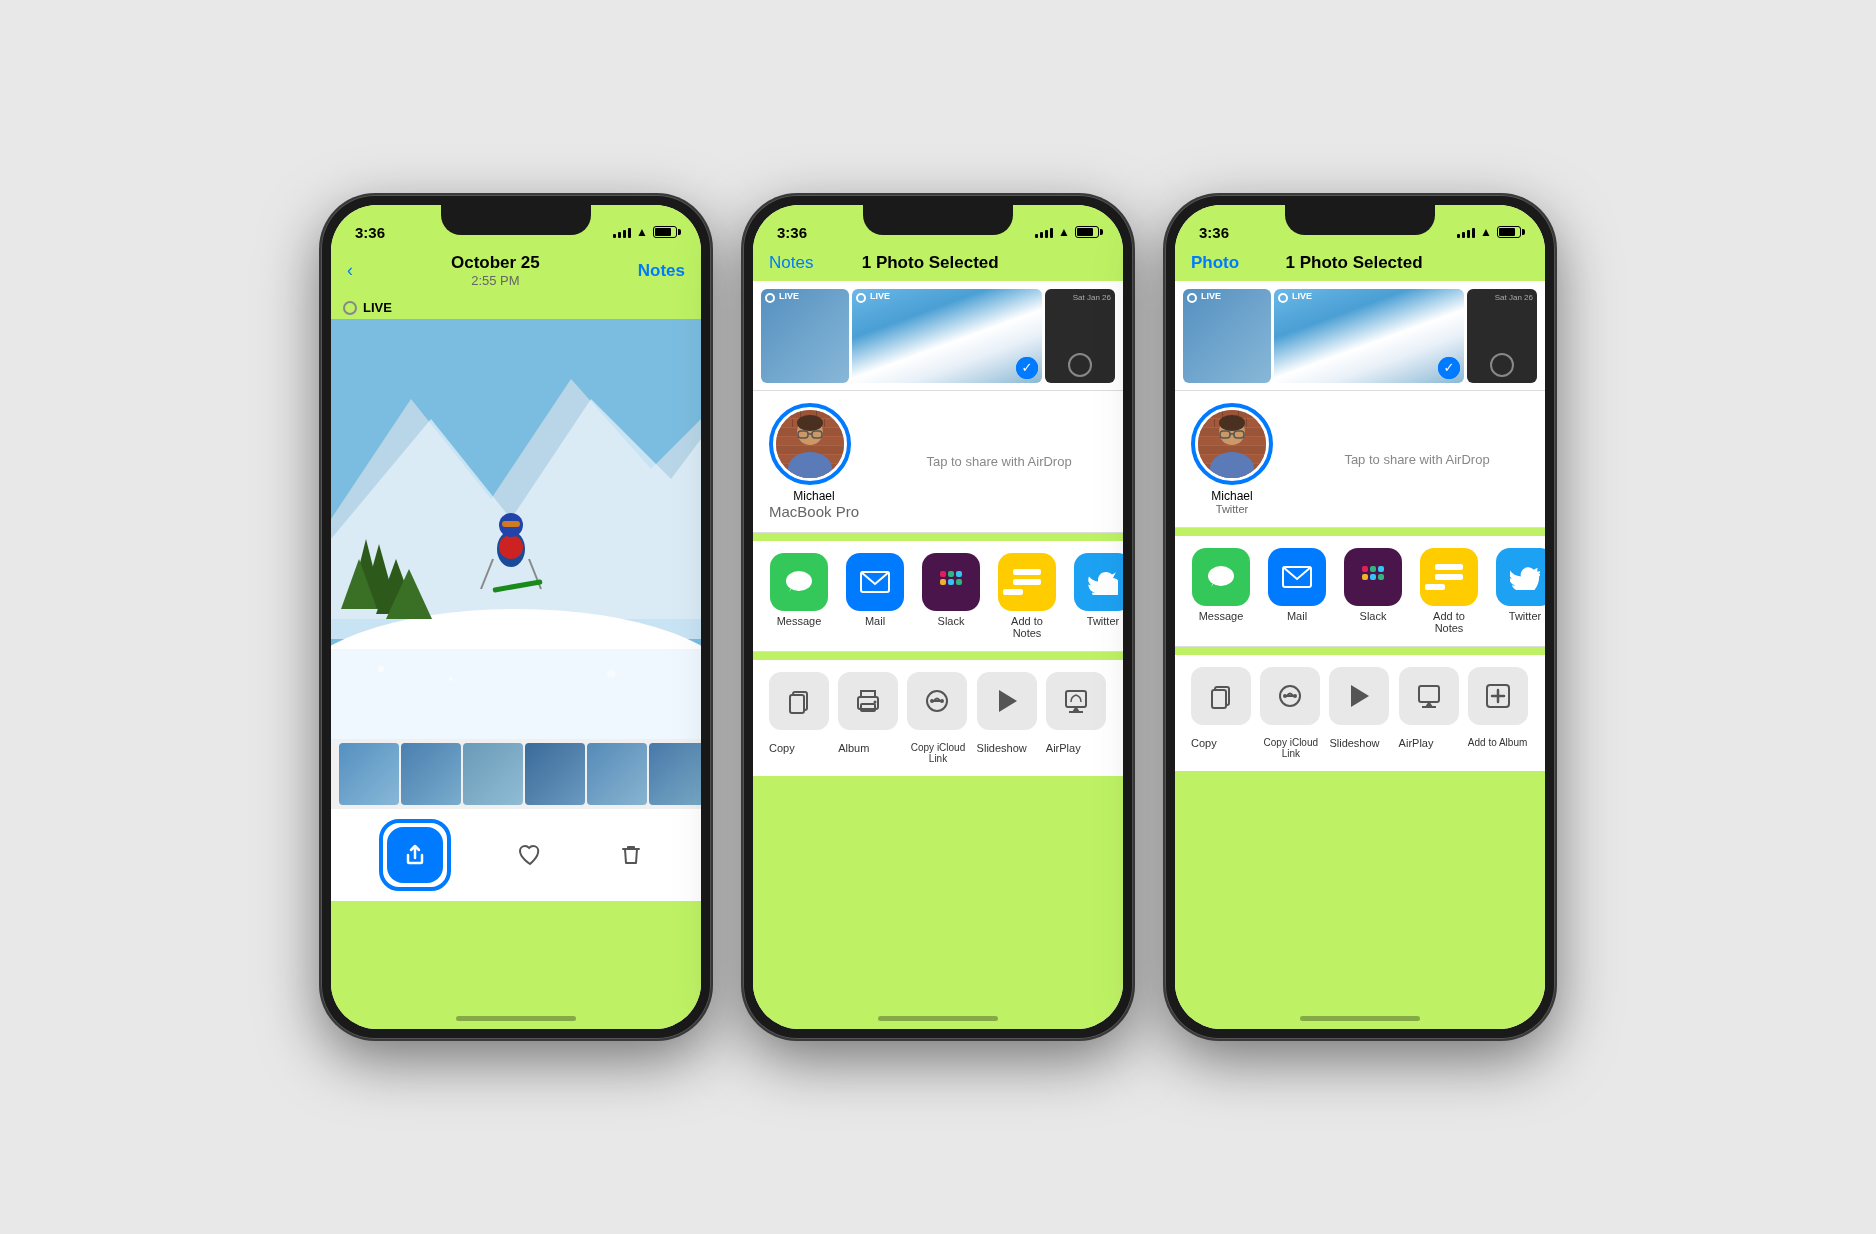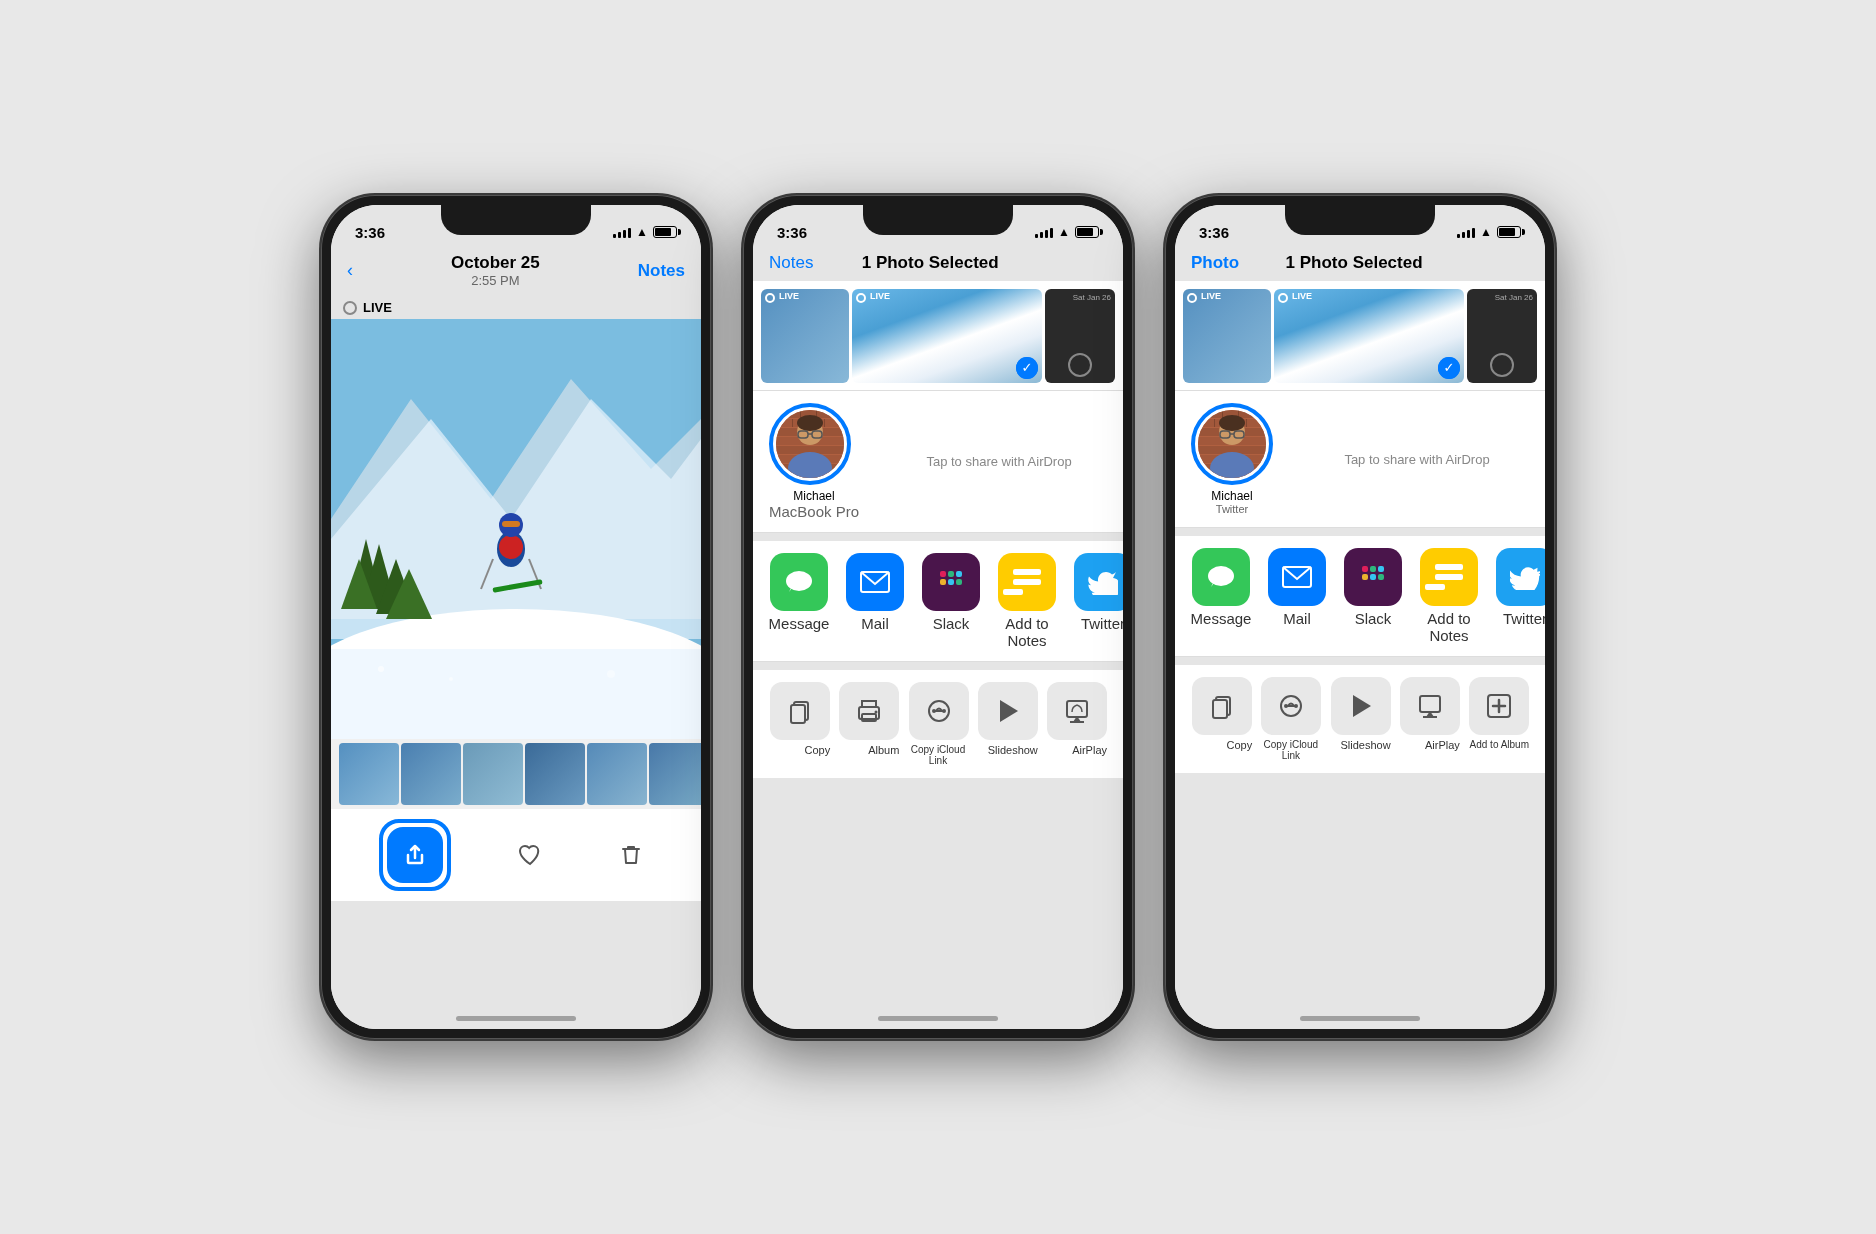--- a/index.html
+++ b/index.html
@@ -264,39 +264,39 @@
       width: 58px;
       height: 58px;
       border-radius: 14px;
       display: flex;
       align-items: center;
       justify-content: center;
       font-size: 28px;
     }
 
     .app-label {
-      font-size: 15px;
+      font-size: 11px;
       color: #333;
       text-align: center;
     }
 
     
     .action-row {
       display: flex;
       gap: 8px;
       padding: 12px 16px;
       background: #fff;
       margin-top: 8px;
     }
 
     .action-item {
       display: flex;
       flex-direction: column;
-      align-items: flex-end;
-      gap: 4px;
+      align-items: flex-start;
+      gap: 12px;
       flex: 1;
     }
 
     .action-icon-box {
       width: 60px;
       height: 58px;
       background: #e8e8e8;
       border-radius: 12px;
       display: flex;
       flex-direction: column;
@@ -338,21 +338,21 @@
       width: 120px;
       height: 5px;
       background: #000;
       border-radius: 3px;
       opacity: 0.3;
     }
 
     .screen-content {
       position: relative;
       height: 100%;
-      background: #e5e5e5;
+      background: #bef264;
       overflow: hidden;
     }
 
     
     .nav-cancel { color: #007AFF; font-size: 17px; }
     .nav-done { color: #007AFF; font-size: 17px; font-weight: 600; }
 
     
     .brick-bg {
       background: #b06040;

